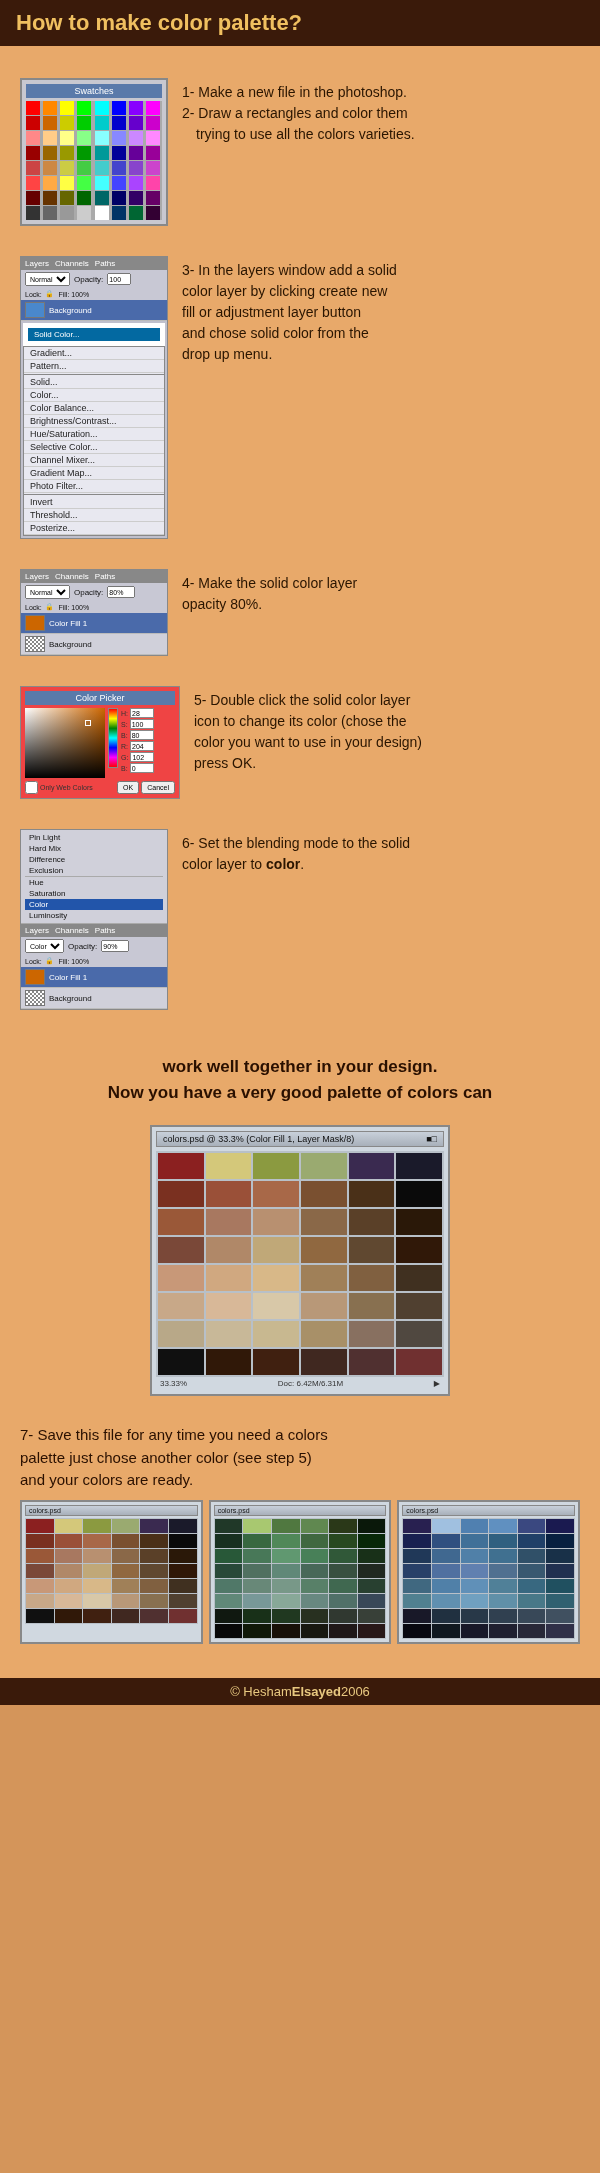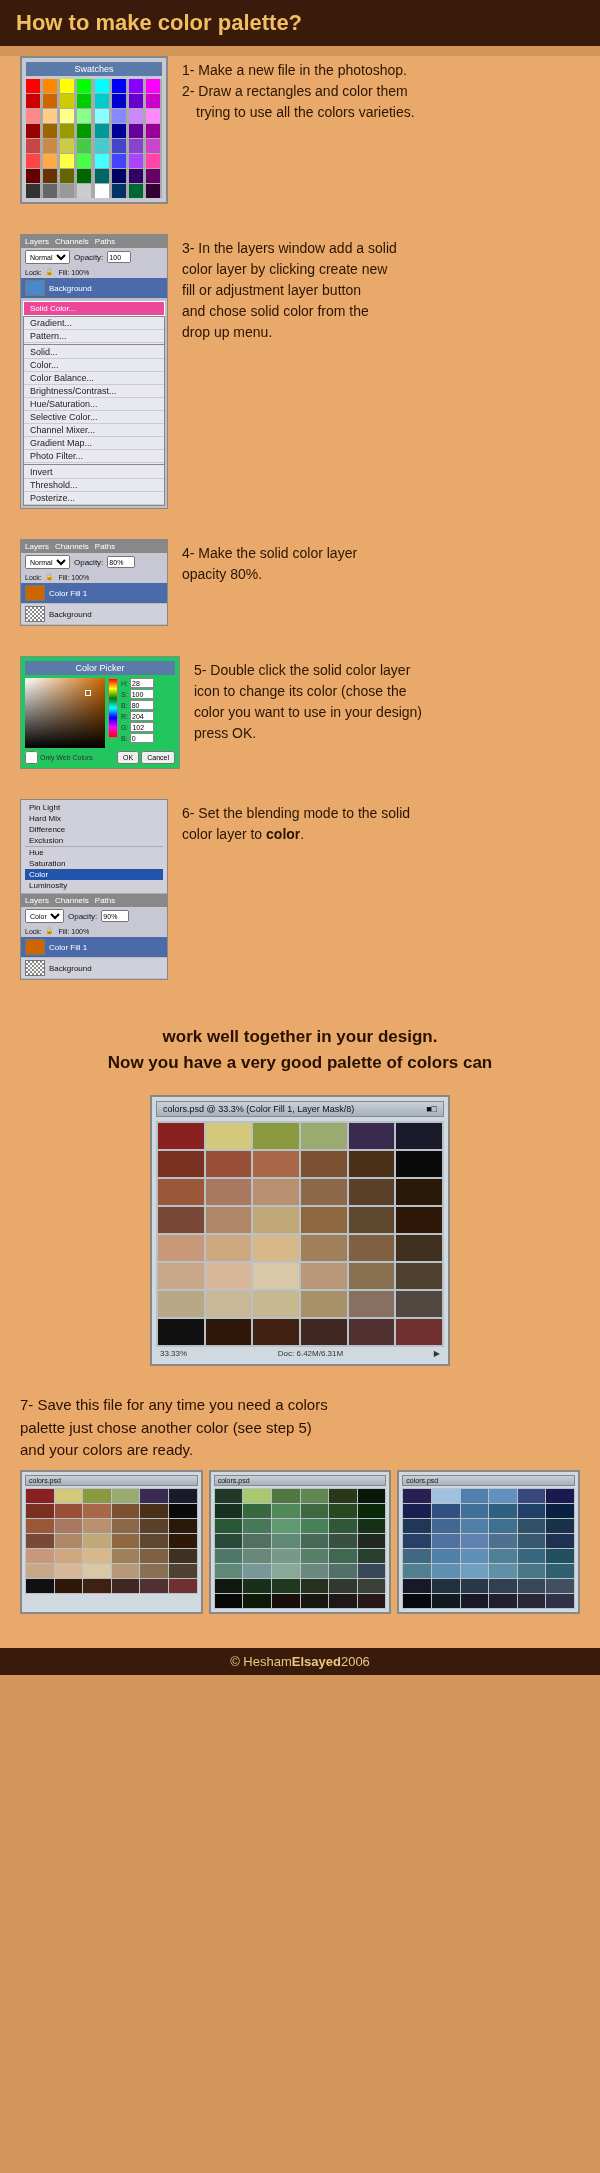--- a/index.html
+++ b/index.html
@@ -15,21 +15,21 @@
       background-color: #3a1a0a;
       color: #f0c060;
       padding: 10px 16px;
       font-size: 22px;
       font-weight: bold;
     }
 
     
     .content {
       background-color: #e8a96a;
-      padding: 0 20px 20px 20px;
+      padding: 22px 20px 20px 20px;
     }
 
     
     .step-row {
       display: flex;
       align-items: flex-start;
       margin-bottom: 18px;
       gap: 14px;
     }
 
@@ -126,21 +126,21 @@
       margin-top: 2px;
     }
     .ps-menu-item {
       padding: 1px 6px;
       color: #222;
       border-bottom: 1px solid #ccc;
     }
 
     
     .color-picker {
-      background: #22c55e;
+      background: #ef4444;
       border: 1px solid #888;
       width: 148px;
       padding: 4px;
       font-size: 9px;
     }
     .color-picker-title {
       background: #5a7aaa;
       color: white;
       font-size: 9px;
       padding: 2px 4px;
@@ -378,21 +378,21 @@
           <span>Lock:</span>
           <span>🔒</span>
           <span>Fill: 100%</span>
         </div>
         <div class="ps-layers-row active">
           <div class="layer-thumb layer-thumb-solid" style="background:#4a88cc;"></div>
           <span style="font-size:8px;">Background</span>
         </div>
 
         <div style="position:relative; margin:2px;">
-          <div style="background:#ec4899; color:white; font-size:8px; padding:2px 6px; border:1px solid #ffffff;">Solid Color...</div>
+          <div style="background:#0369a1; color:white; font-size:8px; padding:2px 6px; border:5px solid #ffffff;">Solid Color...</div>
           <div class="ps-menu" style="width:100%; margin:0;">
             <div class="ps-menu-item">Gradient...</div>
             <div class="ps-menu-item">Pattern...</div>
             <div style="height:1px;background:#888;margin:1px 0;"></div>
             <div class="ps-menu-item">Solid...</div>
             <div class="ps-menu-item">Color...</div>
             <div class="ps-menu-item">Color Balance...</div>
             <div class="ps-menu-item">Brightness/Contrast...</div>
             <div class="ps-menu-item">Hue/Saturation...</div>
             <div class="ps-menu-item">Selective Color...</div>

